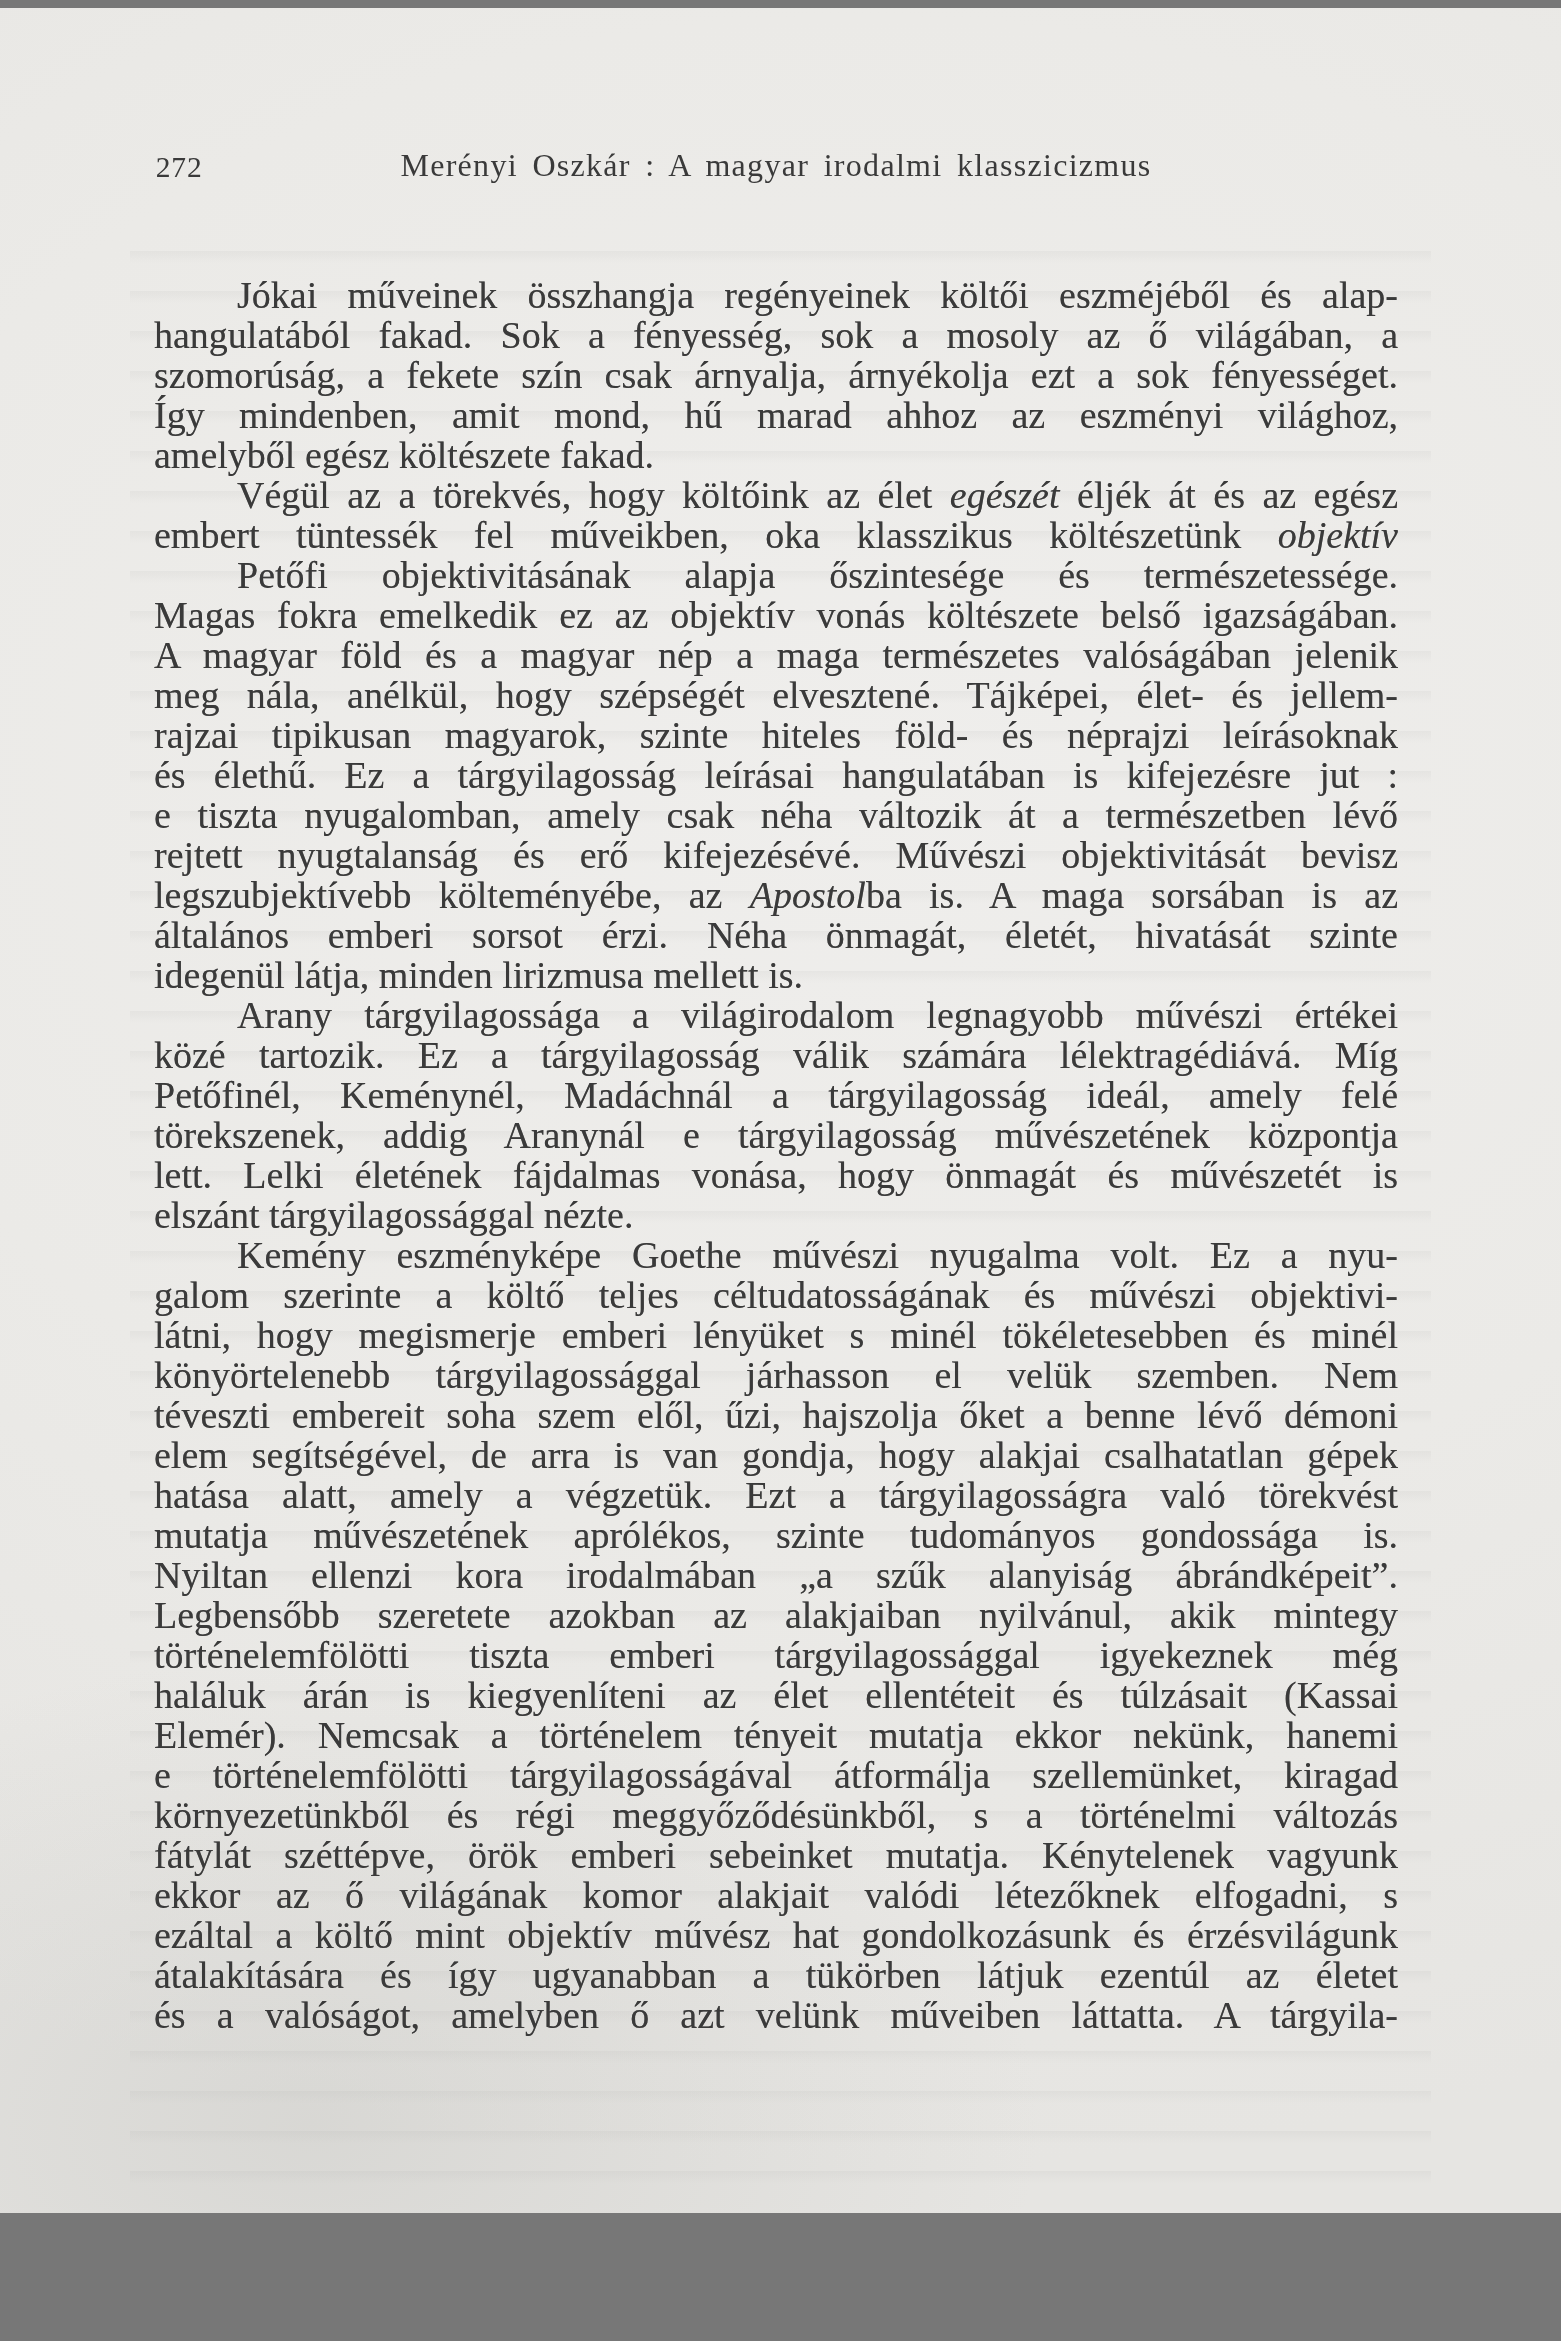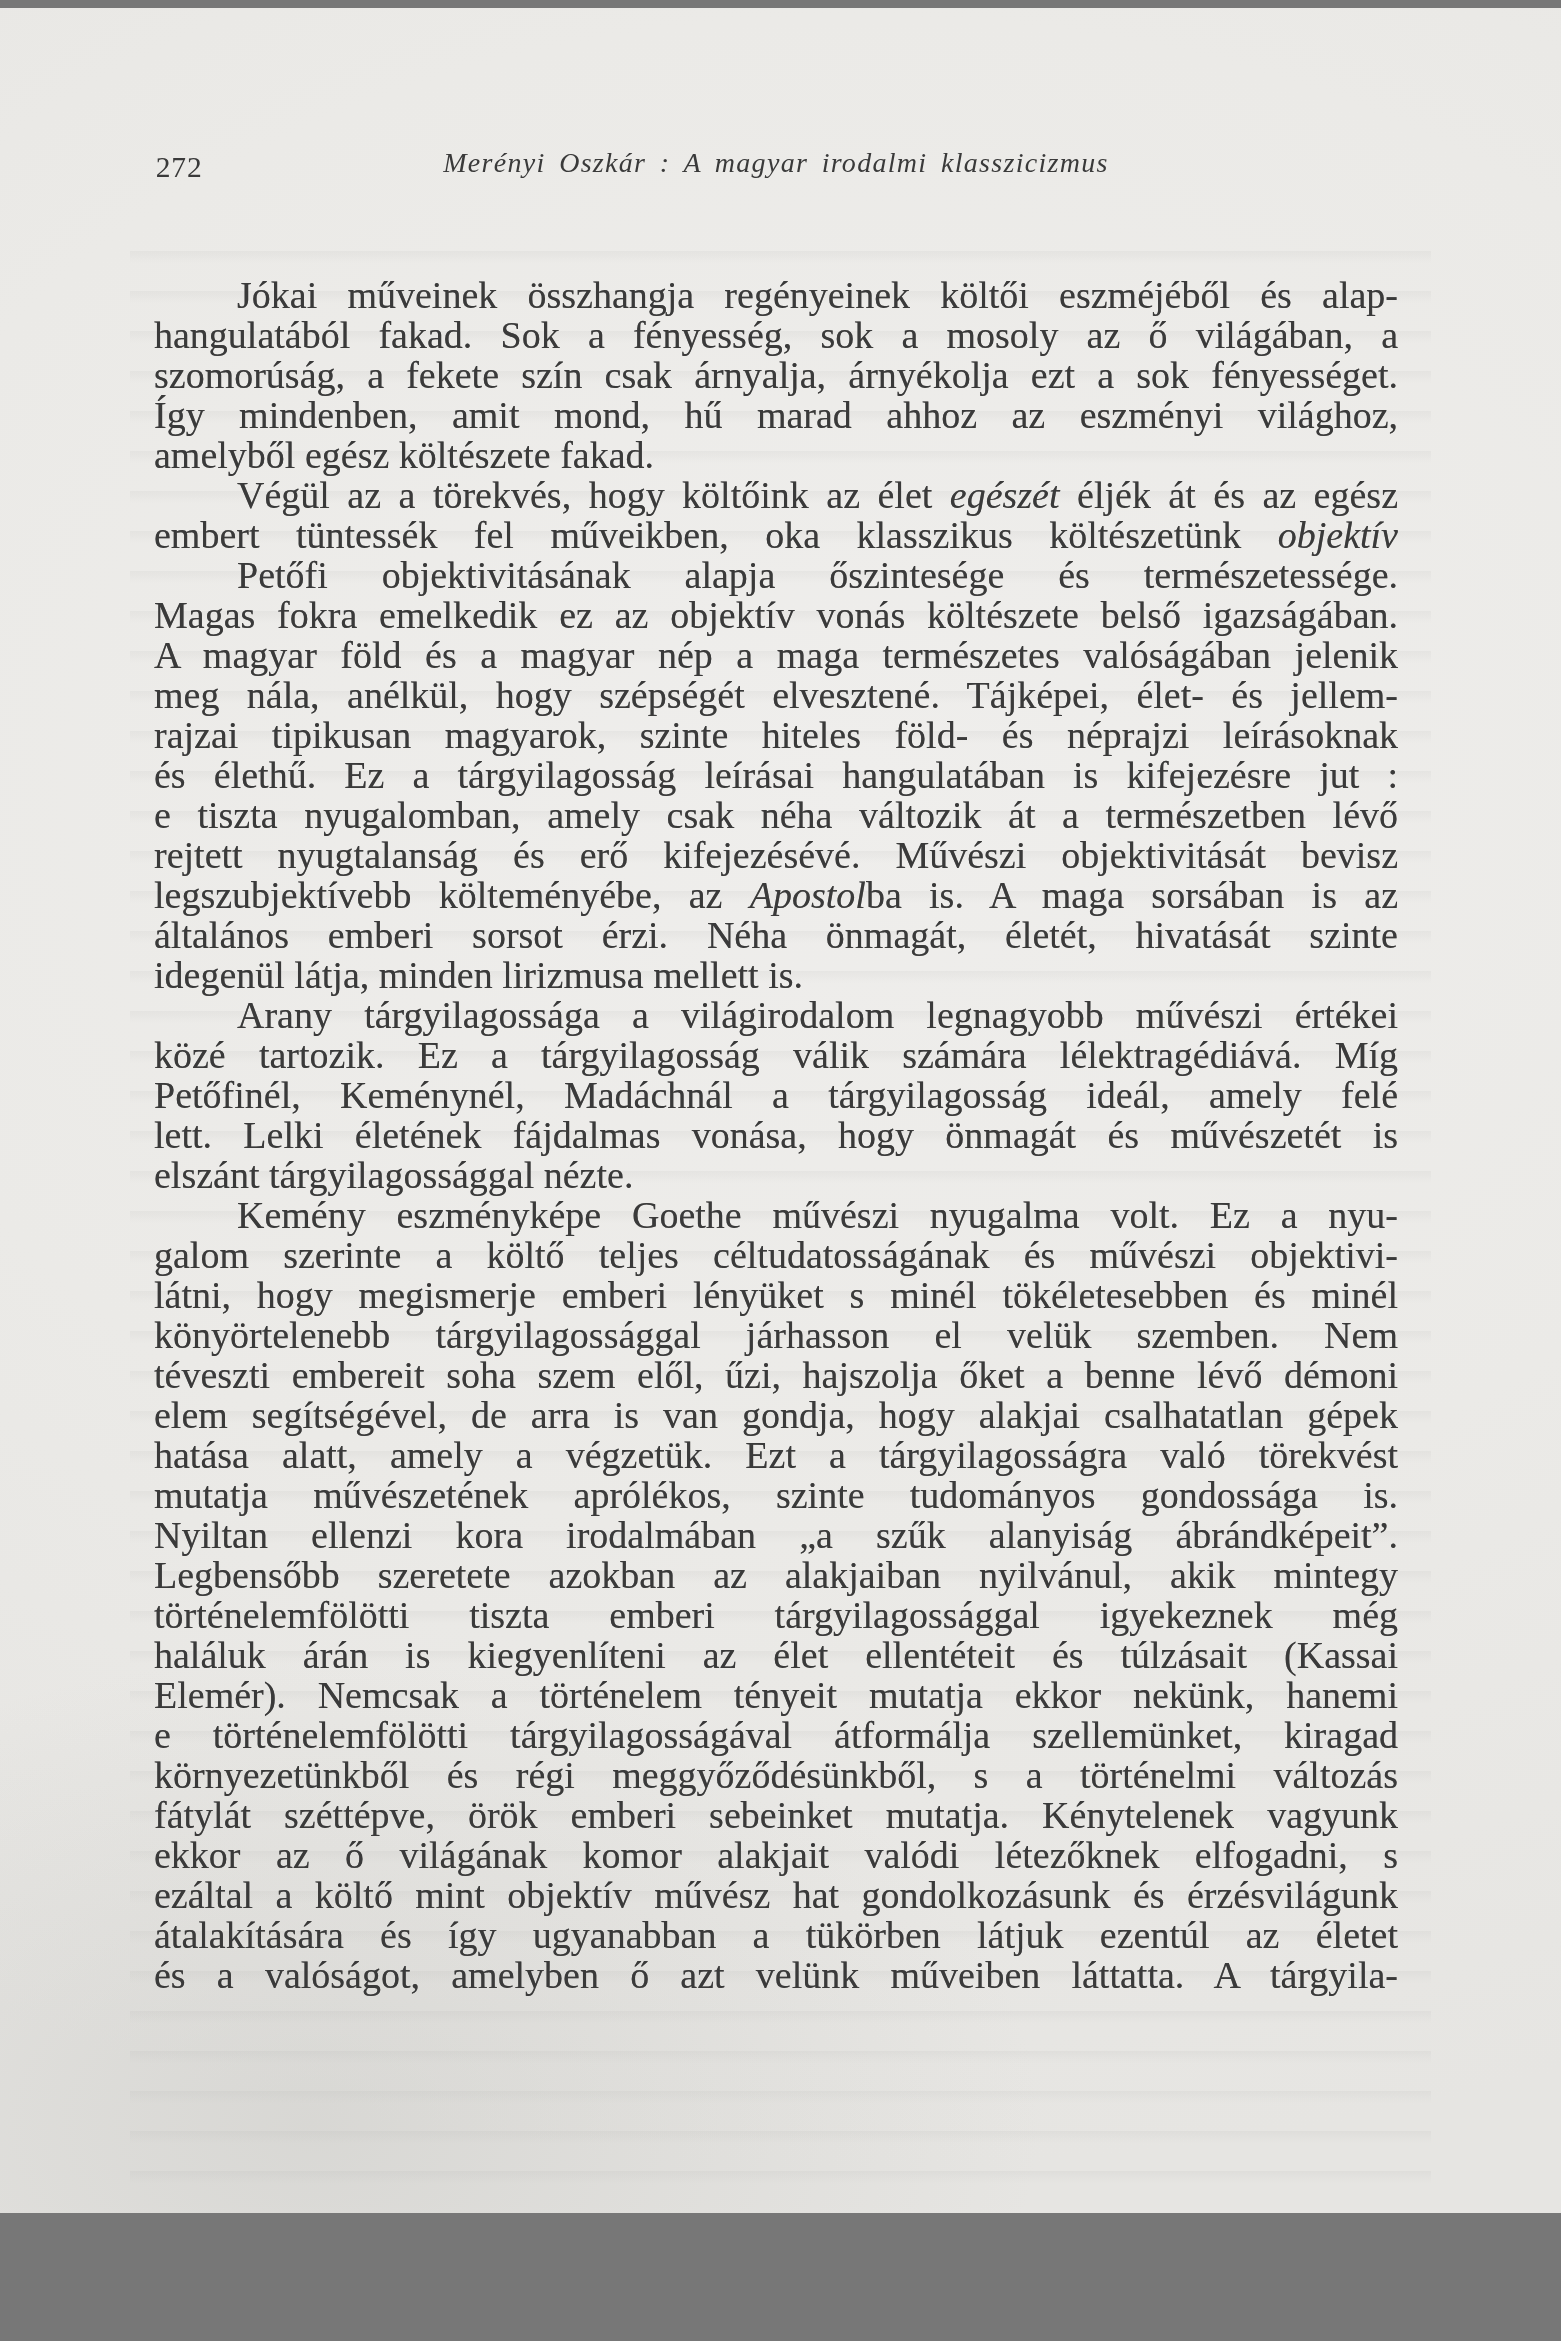--- a/index.html
+++ b/index.html
@@ -43,22 +43,21 @@
   .page-number {
     position: absolute;
     left: 1.7px;
     top: 3.5px;
     font-size: 29.5px;
     letter-spacing: 0.9px;
   }
   .head-title {
     display: block;
     text-align: center;
-    font-style: italic;
-    font-size: 28px;
+    font-size: 32px;
     letter-spacing: 1.3px;
     word-spacing: 5.2px;
     white-space: nowrap;
   }
   .text-column {
     position: absolute;
     left: 154px;
     top: 267px;
     width: 1244px;
     font-size: 38px;
@@ -106,20 +105,21 @@
       <div class="line"><span>rajzai tipikusan magyarok, szinte hiteles föld- és néprajzi leírásoknak</span></div>
       <div class="line"><span>és élethű. Ez a tárgyilagosság leírásai hangulatában is kifejezésre jut :</span></div>
       <div class="line"><span>e tiszta nyugalomban, amely csak néha változik át a természetben lévő</span></div>
       <div class="line"><span>rejtett nyugtalanság és erő kifejezésévé. Művészi objektivitását bevisz</span></div>
       <div class="line"><span>legszubjektívebb költeményébe, az </span><span class="it">Apostol</span><span>ba is. A maga sorsában is az</span></div>
       <div class="line"><span>általános emberi sorsot érzi. Néha önmagát, életét, hivatását szinte</span></div>
       <div class="line end"><span>idegenül látja, minden lirizmusa mellett is.</span></div>
       <div class="line ind"><span>Arany tárgyilagossága a világirodalom legnagyobb művészi értékei</span></div>
       <div class="line"><span>közé tartozik. Ez a tárgyilagosság válik számára lélektragédiává. Míg</span></div>
       <div class="line"><span>Petőfinél, Keménynél, Madáchnál a tárgyilagosság ideál, amely felé</span></div>
+      <div class="line"><span>törekszenek, addig Aranynál e tárgyilagosság művészetének központja</span></div>
       <div class="line"><span>lett. Lelki életének fájdalmas vonása, hogy önmagát és művészetét is</span></div>
       <div class="line end"><span>elszánt tárgyilagossággal nézte.</span></div>
       <div class="line ind"><span>Kemény eszményképe Goethe művészi nyugalma volt. Ez a nyu-</span></div>
       <div class="line"><span>galom szerinte a költő teljes céltudatosságának és művészi objektivi-</span></div>
       <div class="line"><span>látni, hogy megismerje emberi lényüket s minél tökéletesebben és minél</span></div>
       <div class="line"><span>könyörtelenebb tárgyilagossággal járhasson el velük szemben. Nem</span></div>
       <div class="line"><span>téveszti embereit soha szem elől, űzi, hajszolja őket a benne lévő démoni</span></div>
       <div class="line"><span>elem segítségével, de arra is van gondja, hogy alakjai csalhatatlan gépek</span></div>
       <div class="line"><span>hatása alatt, amely a végzetük. Ezt a tárgyilagosságra való törekvést</span></div>
       <div class="line"><span>mutatja művészetének aprólékos, szinte tudományos gondossága is.</span></div>

